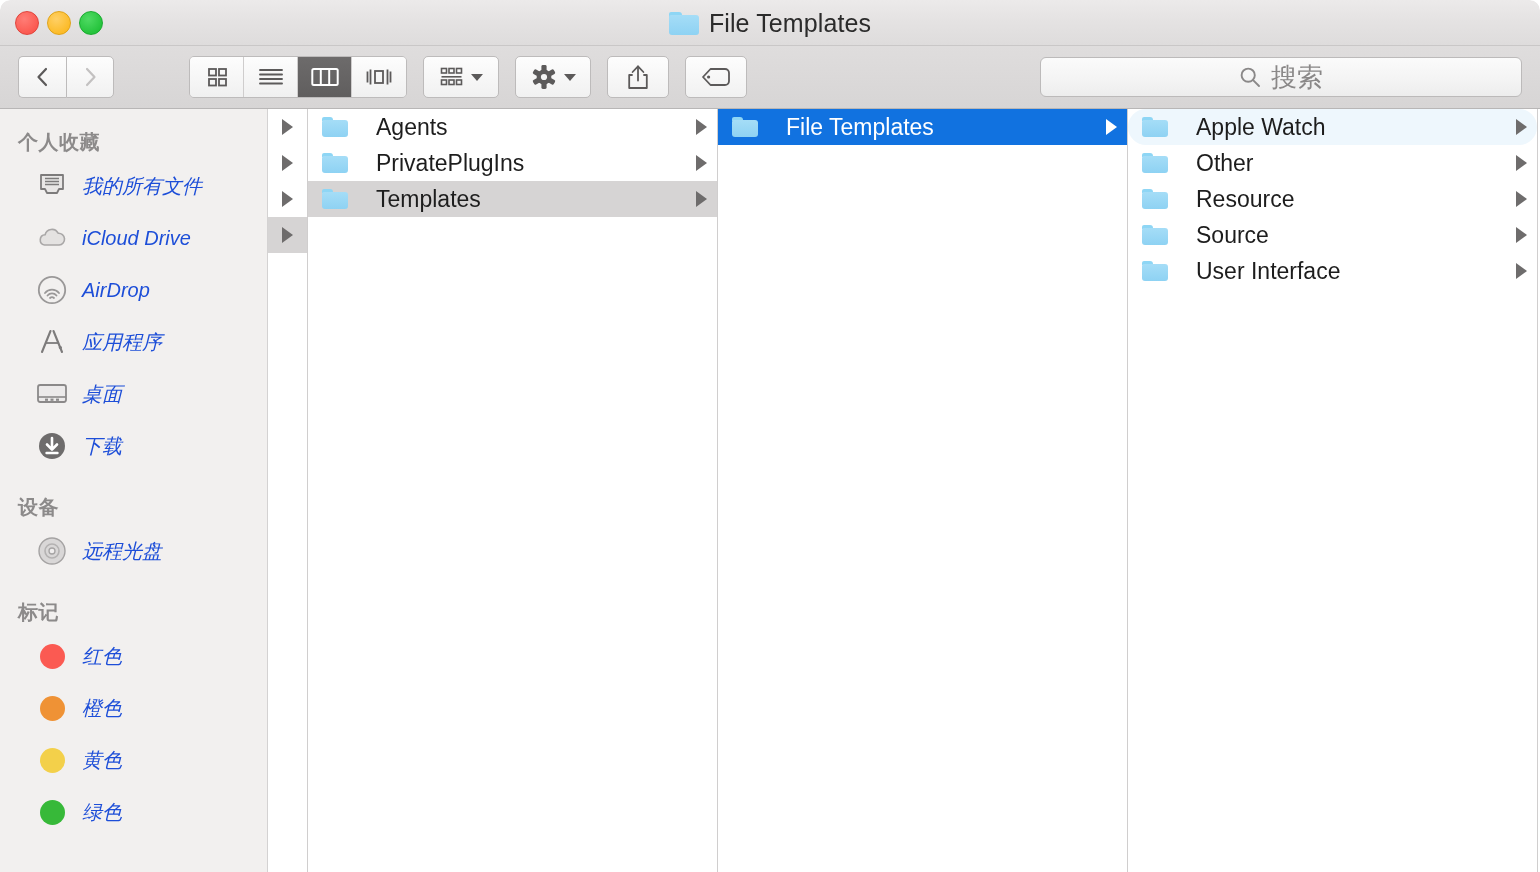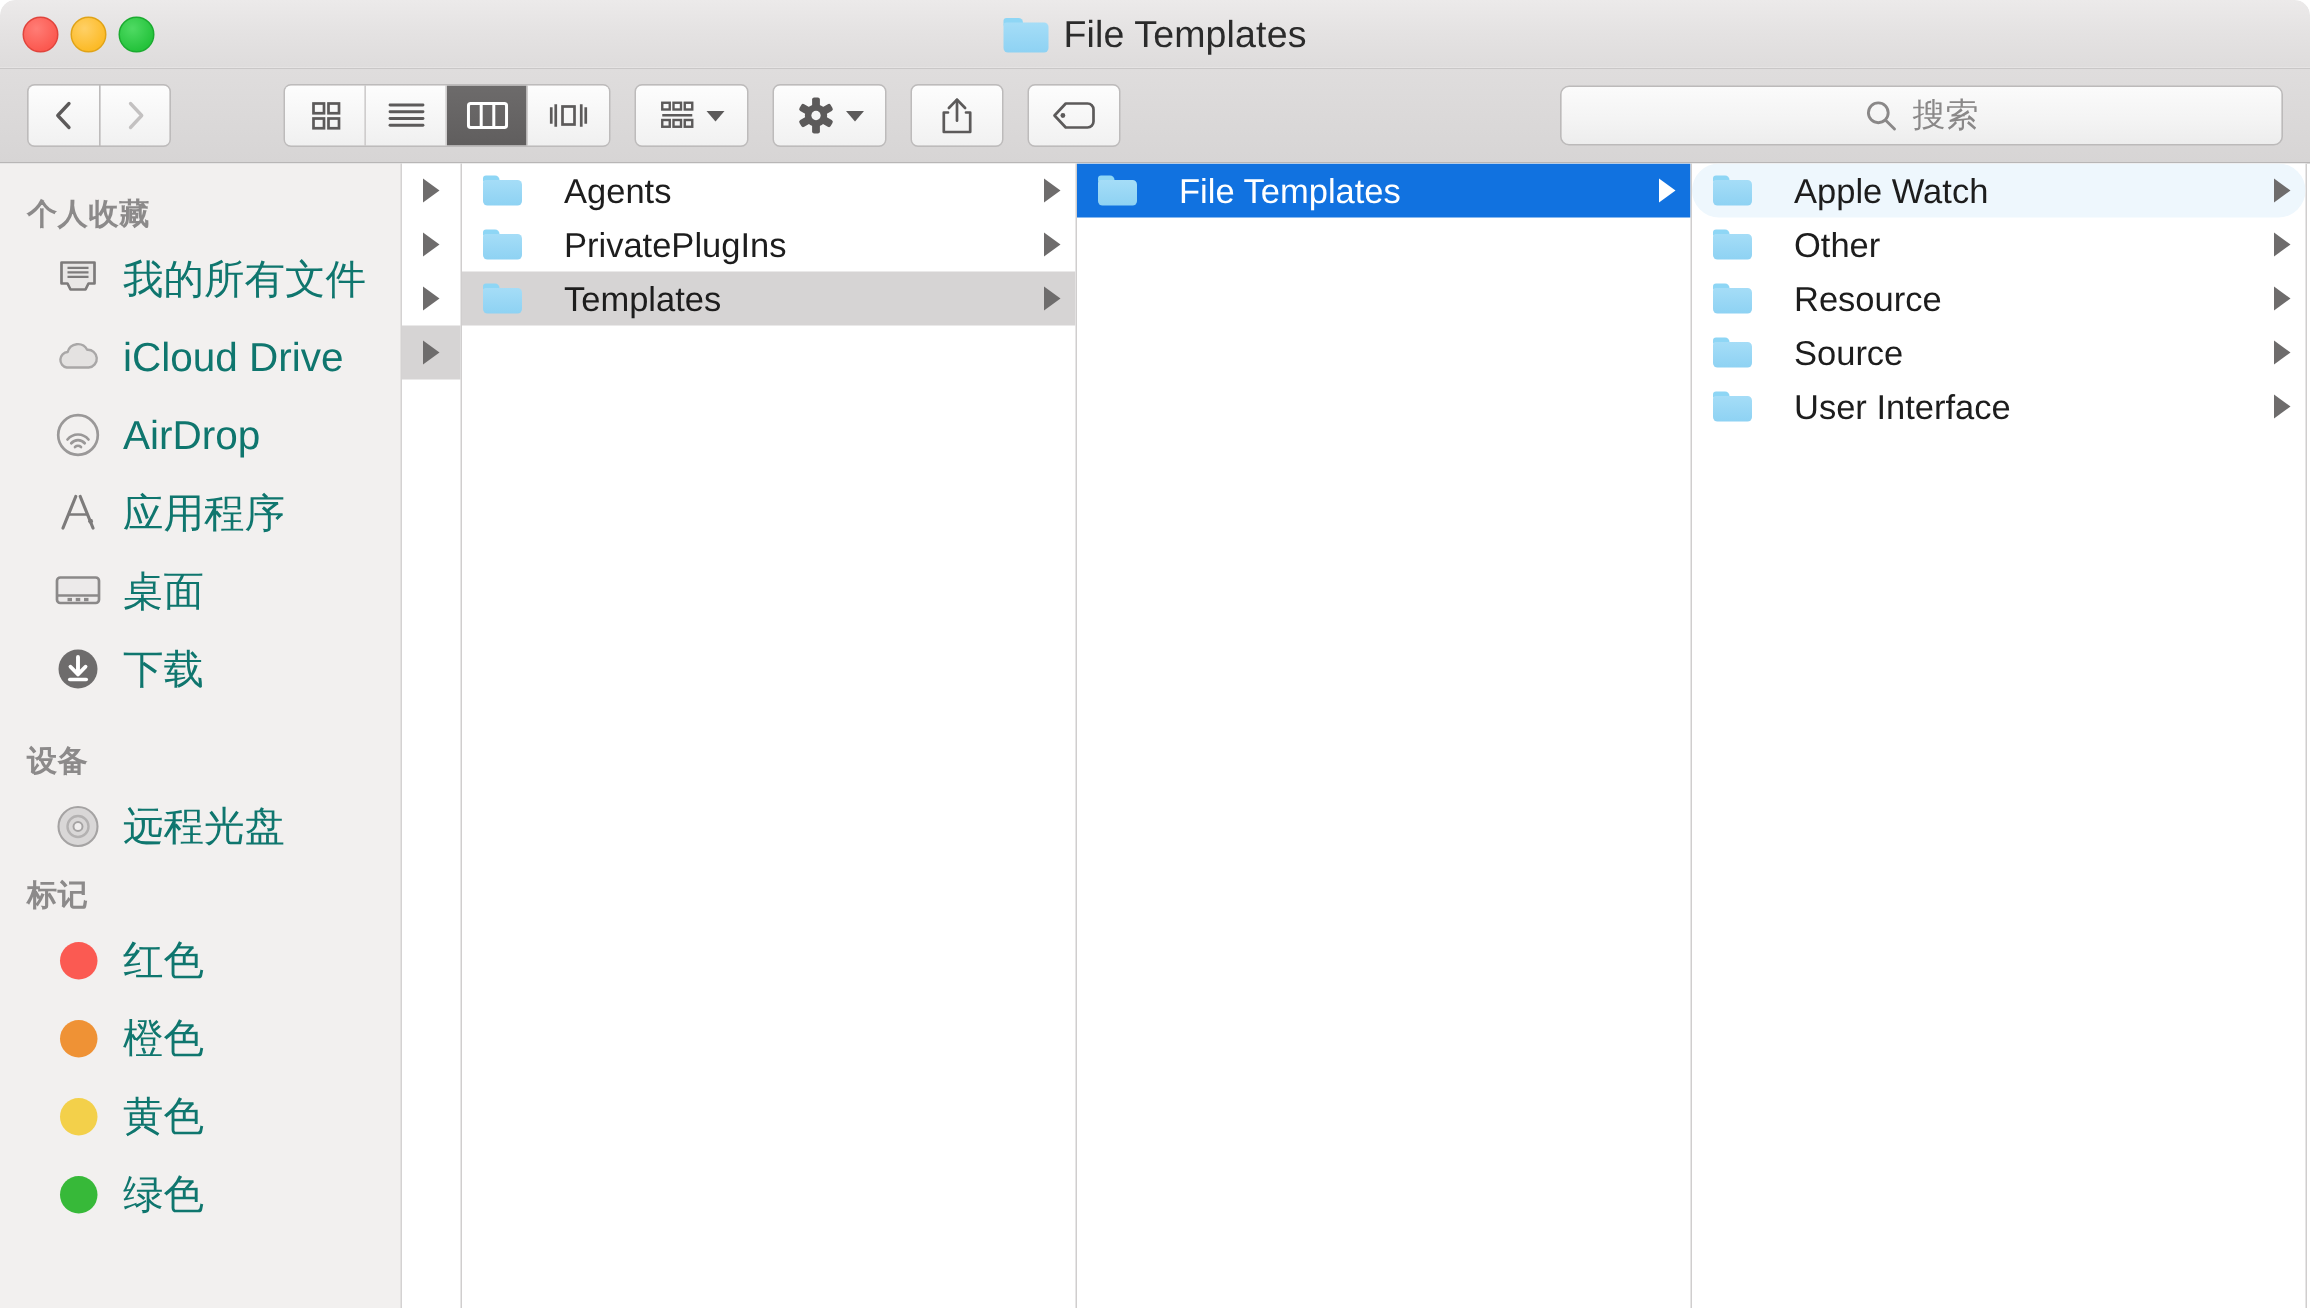--- a/index.html
+++ b/index.html
@@ -164,21 +164,21 @@
     height: 40px;
     border-radius: 6px;
     border: 1px solid #bcbaba;
     background: linear-gradient(to bottom, #fbfbfb 0%, #f4f4f4 55%, #ededed 100%);
     display: flex;
     align-items: center;
     justify-content: center;
     gap: 10px;
   }
   .search-ph {
-    font-size: 22px;
+    font-size: 26px;
     color: #8a8888;
   }
 
   
   .body-area {
     position: relative;
     height: 866px;
     display: flex;
   }
 
@@ -201,22 +201,23 @@
   }
   .sb-item {
     display: flex;
     align-items: center;
     gap: 14px;
     height: 52px;
     padding-left: 36px;
     cursor: default;
   }
   .sb-label {
-    font-size: 27px;
-    color: #0f766e;
+    font-size: 20px;
+    color: #1d4ed8;
+    font-style: italic;
   }
   .sb-icon {
     width: 32px; height: 32px;
     flex: none;
     display: flex;
     align-items: center;
     justify-content: center;
   }
   .dot {
     width: 25px; height: 25px;
@@ -491,21 +492,21 @@
         <span class="sb-icon">
           <svg width="30" height="30" viewBox="0 0 30 30">
             <circle cx="15" cy="15" r="13" fill="#d9d7d7" stroke="#a5a3a3" stroke-width="1.4"></circle>
             <circle cx="15" cy="15" r="7" fill="none" stroke="#b4b2b2" stroke-width="1.6"></circle>
             <circle cx="15" cy="15" r="3" fill="#f0eeee" stroke="#a5a3a3" stroke-width="1.3"></circle>
           </svg>
         </span>
         <span class="sb-label">远程光盘</span>
       </div>
 
-      <div class="sb-header" style="">标记</div>
+      <div class="sb-header" style="margin-top:16px">标记</div>
 
       <div class="sb-item">
         <span class="sb-icon">
           <span class="dot" style="background:#fb5a52"></span>
         </span>
         <span class="sb-label">红色</span>
       </div>
       <div class="sb-item">
         <span class="sb-icon">
           <span class="dot" style="background:#ef9235"></span>

